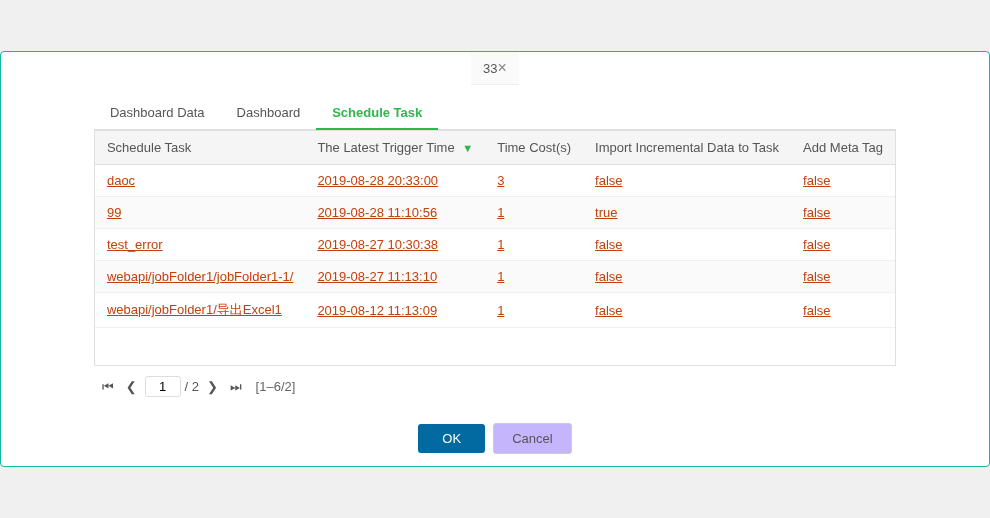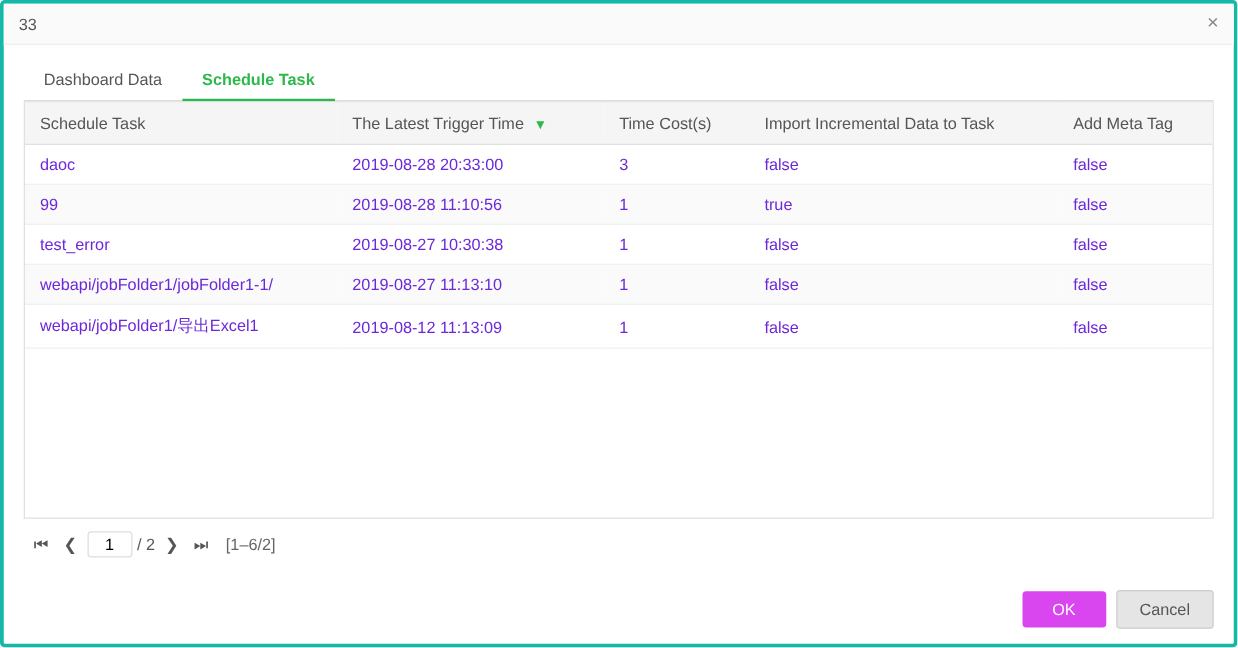--- a/index.html
+++ b/index.html
@@ -9,27 +9,28 @@
       background: #f0f0f0;
       font-family: Arial, sans-serif;
       font-size: 13px;
       color: #333;
       display: flex;
       align-items: center;
       justify-content: center;
     }
     .dialog {
       width: 990px;
-      height: 518px;
+      height: 416px;
       background: #fff;
-      border: 3px solid #14b8a6;
+      border: 1px solid #14b8a6;
       border-radius: 4px;
       display: flex;
       flex-direction: column;
       position: relative;
+      align-items: center;
     }
     .dialog-titlebar {
       display: flex;
       align-items: center;
       justify-content: space-between;
       padding: 8px 12px;
       border-bottom: 1px solid #eee;
       background: #fafafa;
     }
     .dialog-title {
@@ -97,22 +98,23 @@
       font-size: 11px;
     }
     tbody tr {
       border-bottom: 1px solid #f0f0f0;
     }
     tbody tr:nth-child(even) {
       background: #fafafa;
     }
     tbody td {
       padding: 8px 12px;
-      color: #6d28d9;
+      color: #c2410c;
       white-space: nowrap;
+      text-decoration: underline;
     }
     .pagination {
       display: flex;
       align-items: center;
       padding: 10px 4px;
       gap: 4px;
       font-size: 13px;
       color: #555;
     }
     .page-btn {
@@ -140,30 +142,30 @@
       color: #666;
     }
     .dialog-footer {
       display: flex;
       justify-content: flex-end;
       align-items: center;
       padding: 8px 16px 12px;
       gap: 8px;
     }
     .btn-ok {
-      background: #d946ef;
+      background: #0369a1;
       color: #fff;
       border: none;
       border-radius: 3px;
       padding: 7px 24px;
       font-size: 13px;
       cursor: pointer;
     }
     .btn-cancel {
-      background: #e5e5e5;
+      background: #c4b5fd;
       color: #555;
       border: 1px solid #ccc;
       border-radius: 3px;
       padding: 7px 18px;
       font-size: 13px;
       cursor: pointer;
     }
   </style>
 </head>
 <body>
@@ -172,20 +174,21 @@
 
   <div class="dialog-titlebar">
     <span class="dialog-title">33</span>
     <button class="close-btn">×</button>
   </div>
 
   <div class="dialog-body">
 
     <div class="tabs">
       <div class="tab">Dashboard Data</div>
+      <div class="tab">Dashboard</div>
       <div class="tab active">Schedule Task</div>
     </div>
 
     <div class="table-container">
       <table>
         <thead>
           <tr>
             <th>Schedule Task</th>
             <th>
               The Latest Trigger Time

